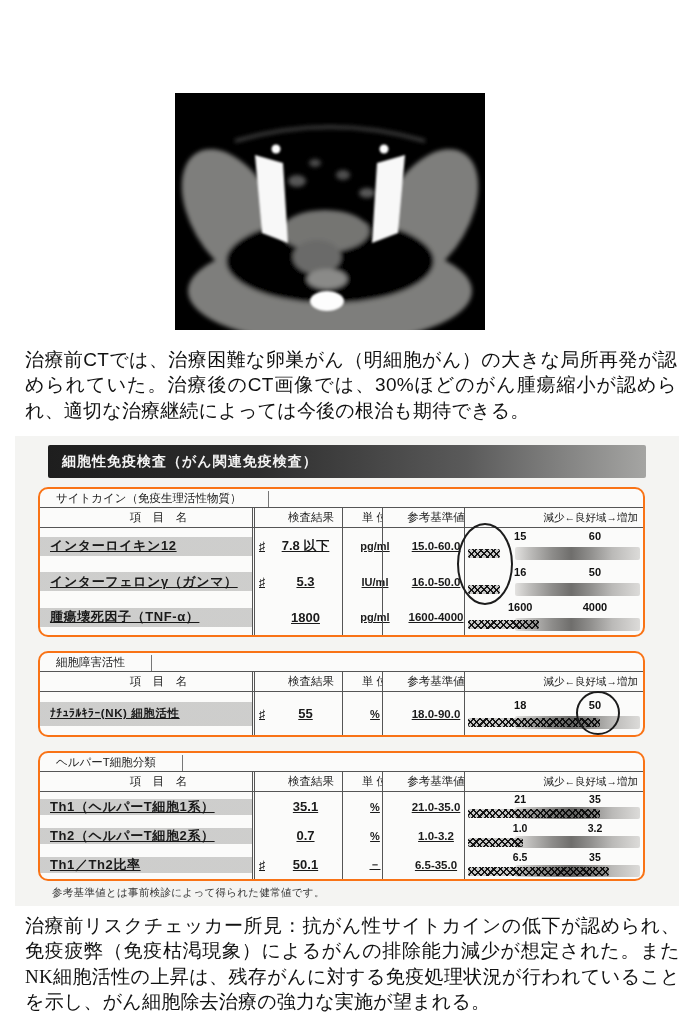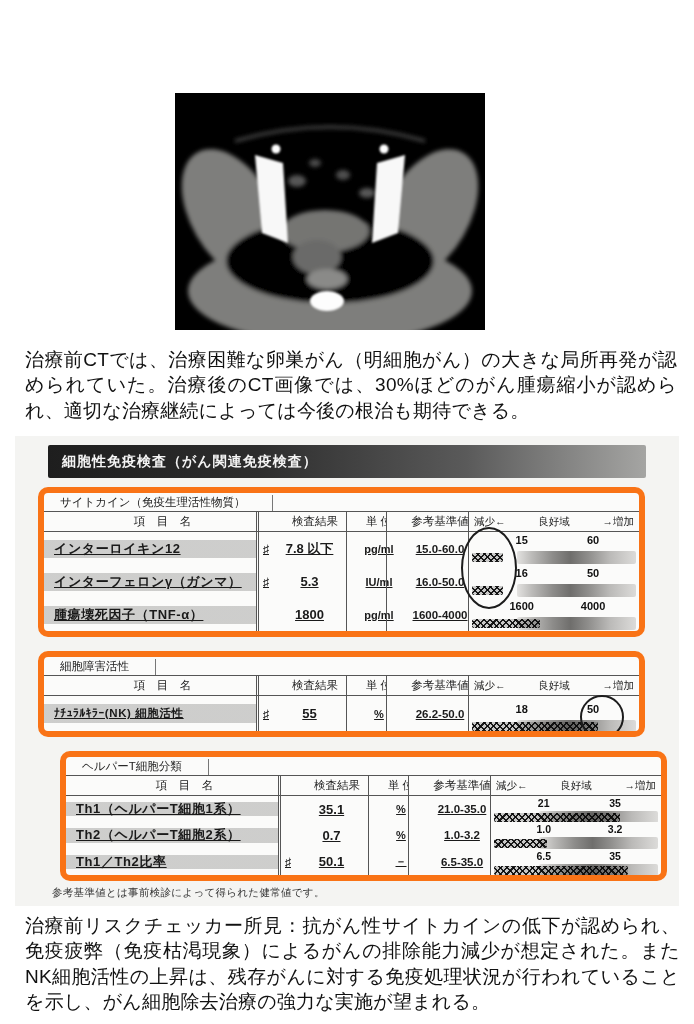--- a/index.html
+++ b/index.html
@@ -12,48 +12,48 @@
   .case-bar span{color:#ffffff;font-size:31px;font-weight:bold;margin-left:38px;letter-spacing:1px;}
 
   
   .ct-wrap{position:absolute;left:175px;top:93px;width:310px;height:237px;background:#000;}
   .ct-wrap svg{display:block;}
 
   
   .para{position:absolute;font-size:19px;line-height:1.34;letter-spacing:0.2px;
         text-align:justify;margin:0;color:#111;}
   .para-top{left:25px;top:347px;width:652px;}
-  .para-bottom{left:25px;top:913px;width:655px;}
+  .para-bottom{left:25px;top:913px;width:655px;font-family:Liberation Serif, serif;}
 
   
   .report{position:absolute;left:15px;top:436px;width:664px;height:470px;background:#f4f4f2;}
   .banner{position:absolute;left:33px;top:9px;width:598px;height:33px;
           background:linear-gradient(90deg,#1e1e1e 0%,#2d2d2d 35%,#5a5a5a 70%,#a5a5a3 100%);
           display:flex;align-items:center;border-radius:2px;}
   .banner span{color:#f4f4f4;font-size:14px;font-weight:bold;margin-left:14px;letter-spacing:1px;}
 
-  .rtable{position:absolute;left:23px;width:607px;background:#fbfbfa;border:6px solid #f97316;
+  .rtable{position:absolute;left:23px;width:607px;background:#fbfbfa;border:2px solid #f97316;
           border-radius:10px;display:flex;flex-direction:column;overflow:hidden;box-sizing:border-box;}
   .t1{top:51px;height:150px;}
   .t2{top:215px;height:86px;}
-  .t3{top:315px;height:130px;margin-left:22px;}
+  .t3{top:315px;height:130px;}
 
   .subtitle-row{height:18px;border-bottom:1px solid #555;display:flex;align-items:flex-end;}
   .subtitle-row span{font-size:11.5px;color:#222;margin-left:14px;padding:0 26px 1px 2px;
                      border-right:1px solid #777;white-space:nowrap;}
 
   .hrow,.drow{display:grid;grid-template-columns:212px 90px 40px 82px 1fr;}
   .hrow{height:19px;border-bottom:1px solid #555;}
   .hrow .c{display:flex;align-items:center;justify-content:center;font-size:11.5px;color:#222;
            white-space:nowrap;overflow:hidden;}
   .drow{flex:1;text-decoration:underline;}
   .c{box-sizing:border-box;padding-left:25px;}
   .c.result{border-left:3px double #555;}
   .c.unit,.c.ref,.c.barcell{border-left:1px solid #555;}
-  .hrow .c.scale{justify-content:space-between;padding:0 5px;font-size:10.5px;}
+  .hrow .c.scale{justify-content:flex-end;padding:0 5px;font-size:10.5px;}
 
   .drow .c{display:flex;align-items:center;font-size:13px;}
   .drow .c.name{padding-left:10px;font-weight:bold;letter-spacing:0.6px;white-space:nowrap;overflow:hidden;
     background:linear-gradient(180deg,rgba(0,0,0,0) 24%,rgba(110,110,108,0.32) 24%,rgba(110,110,108,0.32) 78%,rgba(0,0,0,0) 78%);}
   .t2 .drow .c.name{font-size:11.5px;}
   .drow .c.result{padding:0 4px;}
   .drow .c.result .mark{width:14px;font-size:12px;font-weight:bold;text-align:left;}
   .drow .c.result .val{flex:1;text-align:center;font-weight:bold;}
   .drow .c.unit{justify-content:center;font-size:11px;font-weight:bold;}
   .drow .c.ref{justify-content:center;font-size:11.5px;font-weight:bold;white-space:nowrap;}
@@ -208,21 +208,21 @@
           <span>→増加</span>
         </div>
       </div>
       <div class="drow">
         <div class="c name">ﾅﾁｭﾗﾙｷﾗｰ(NK) 細胞活性</div>
         <div class="c result">
           <span class="mark">♯</span>
           <span class="val">55</span>
         </div>
         <div class="c unit">%</div>
-        <div class="c ref">26.2-50.0</div>
+        <div class="c ref">18.0-90.0</div>
         <div class="c barcell">
           <span class="lbl low">18</span>
           <span class="lbl high">50</span>
           <div class="strip"></div>
           <div class="hatch" style="width: 74%;"></div>
         </div>
       </div>
       <div class="annot circle-annot"></div>
     </div>
 

